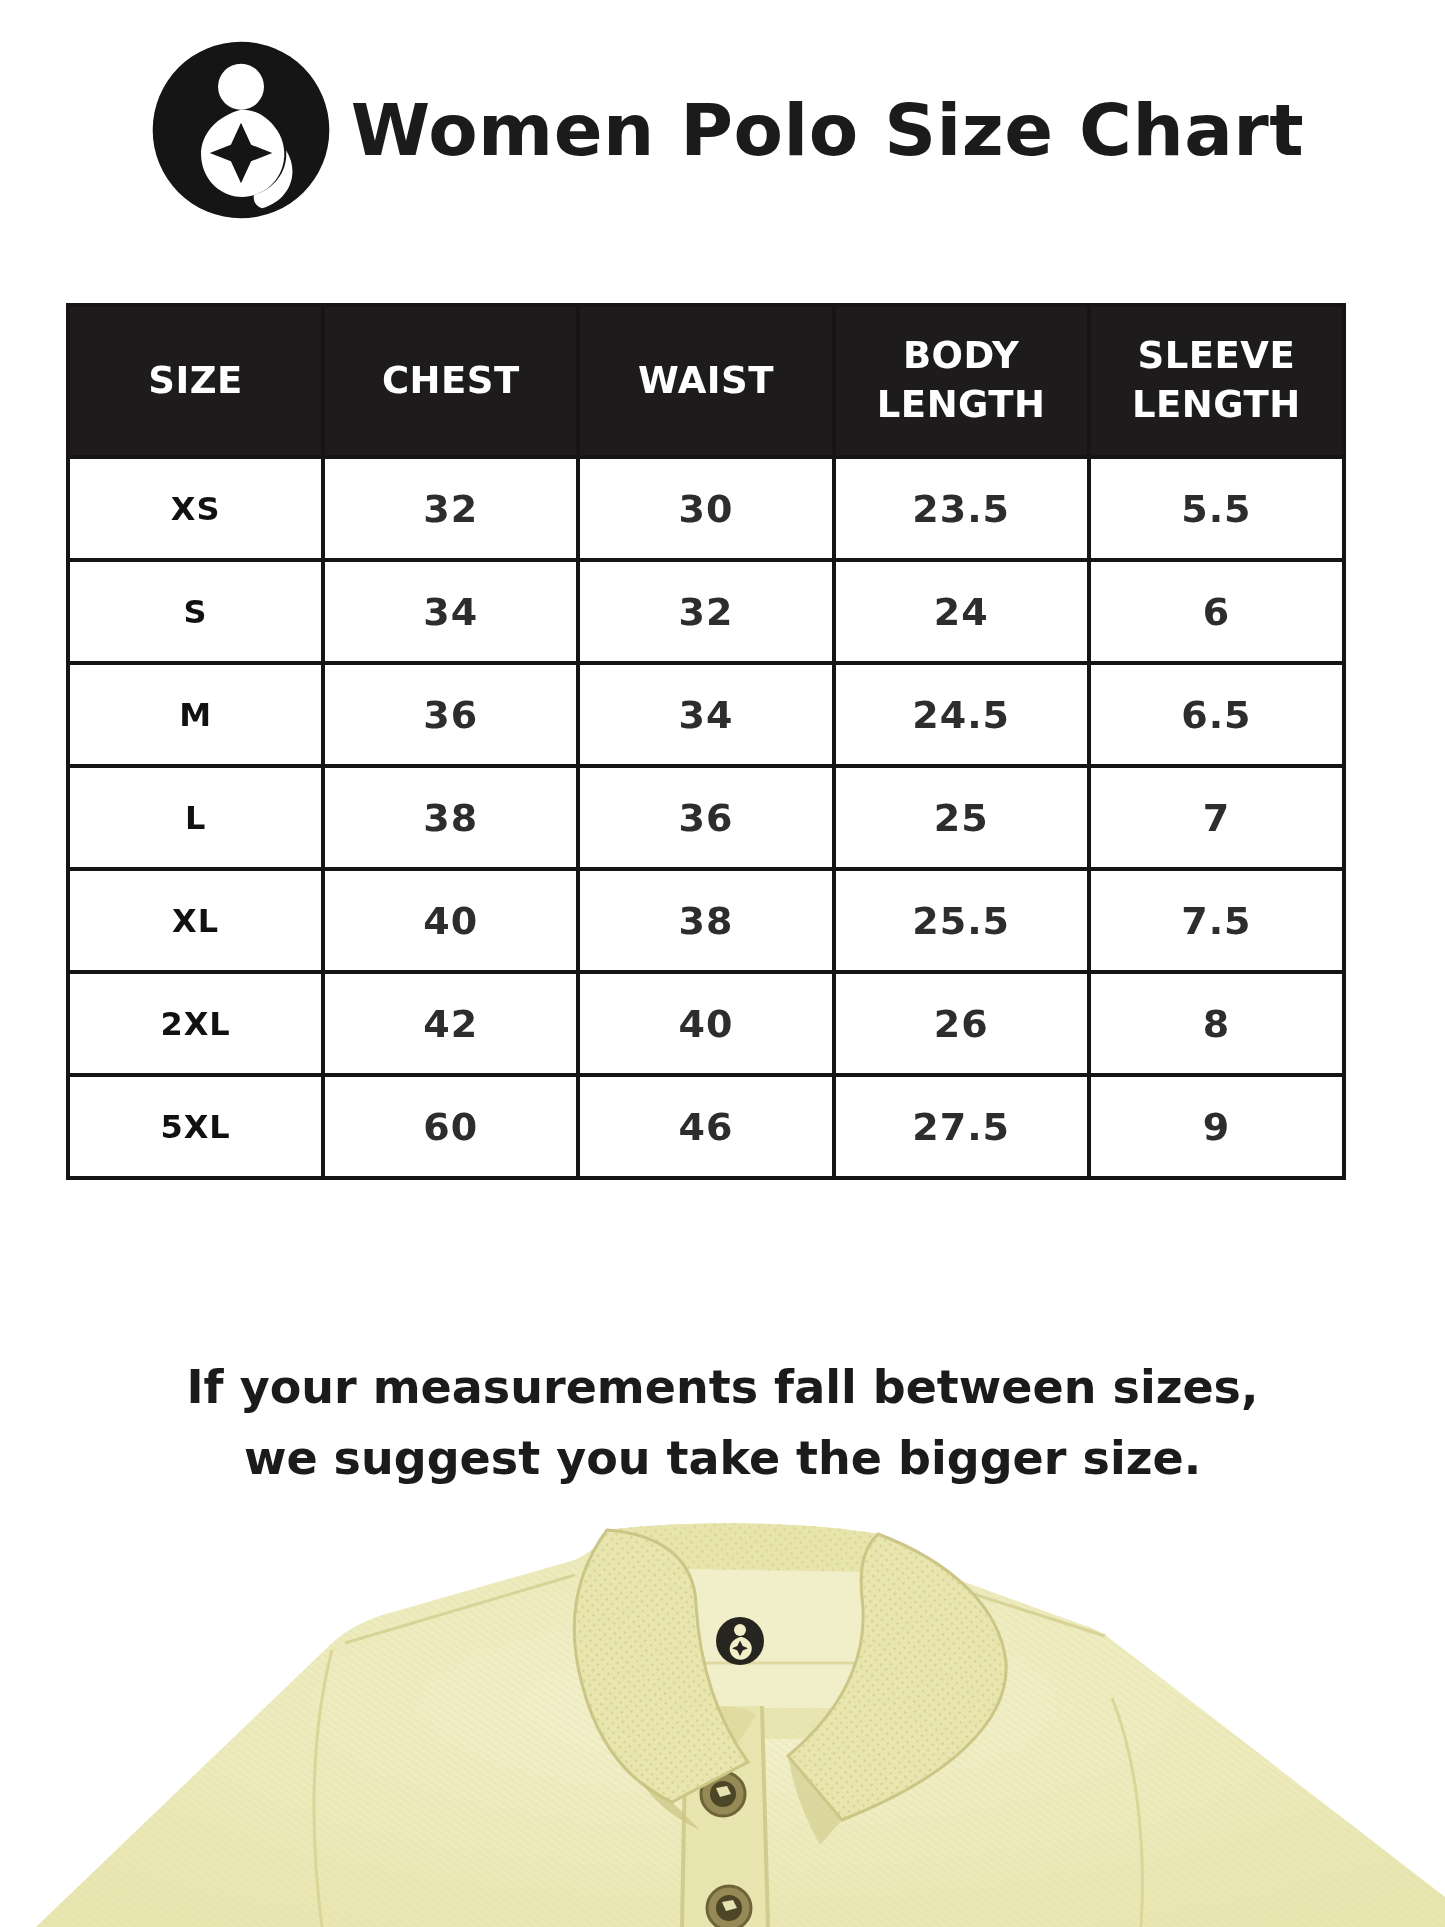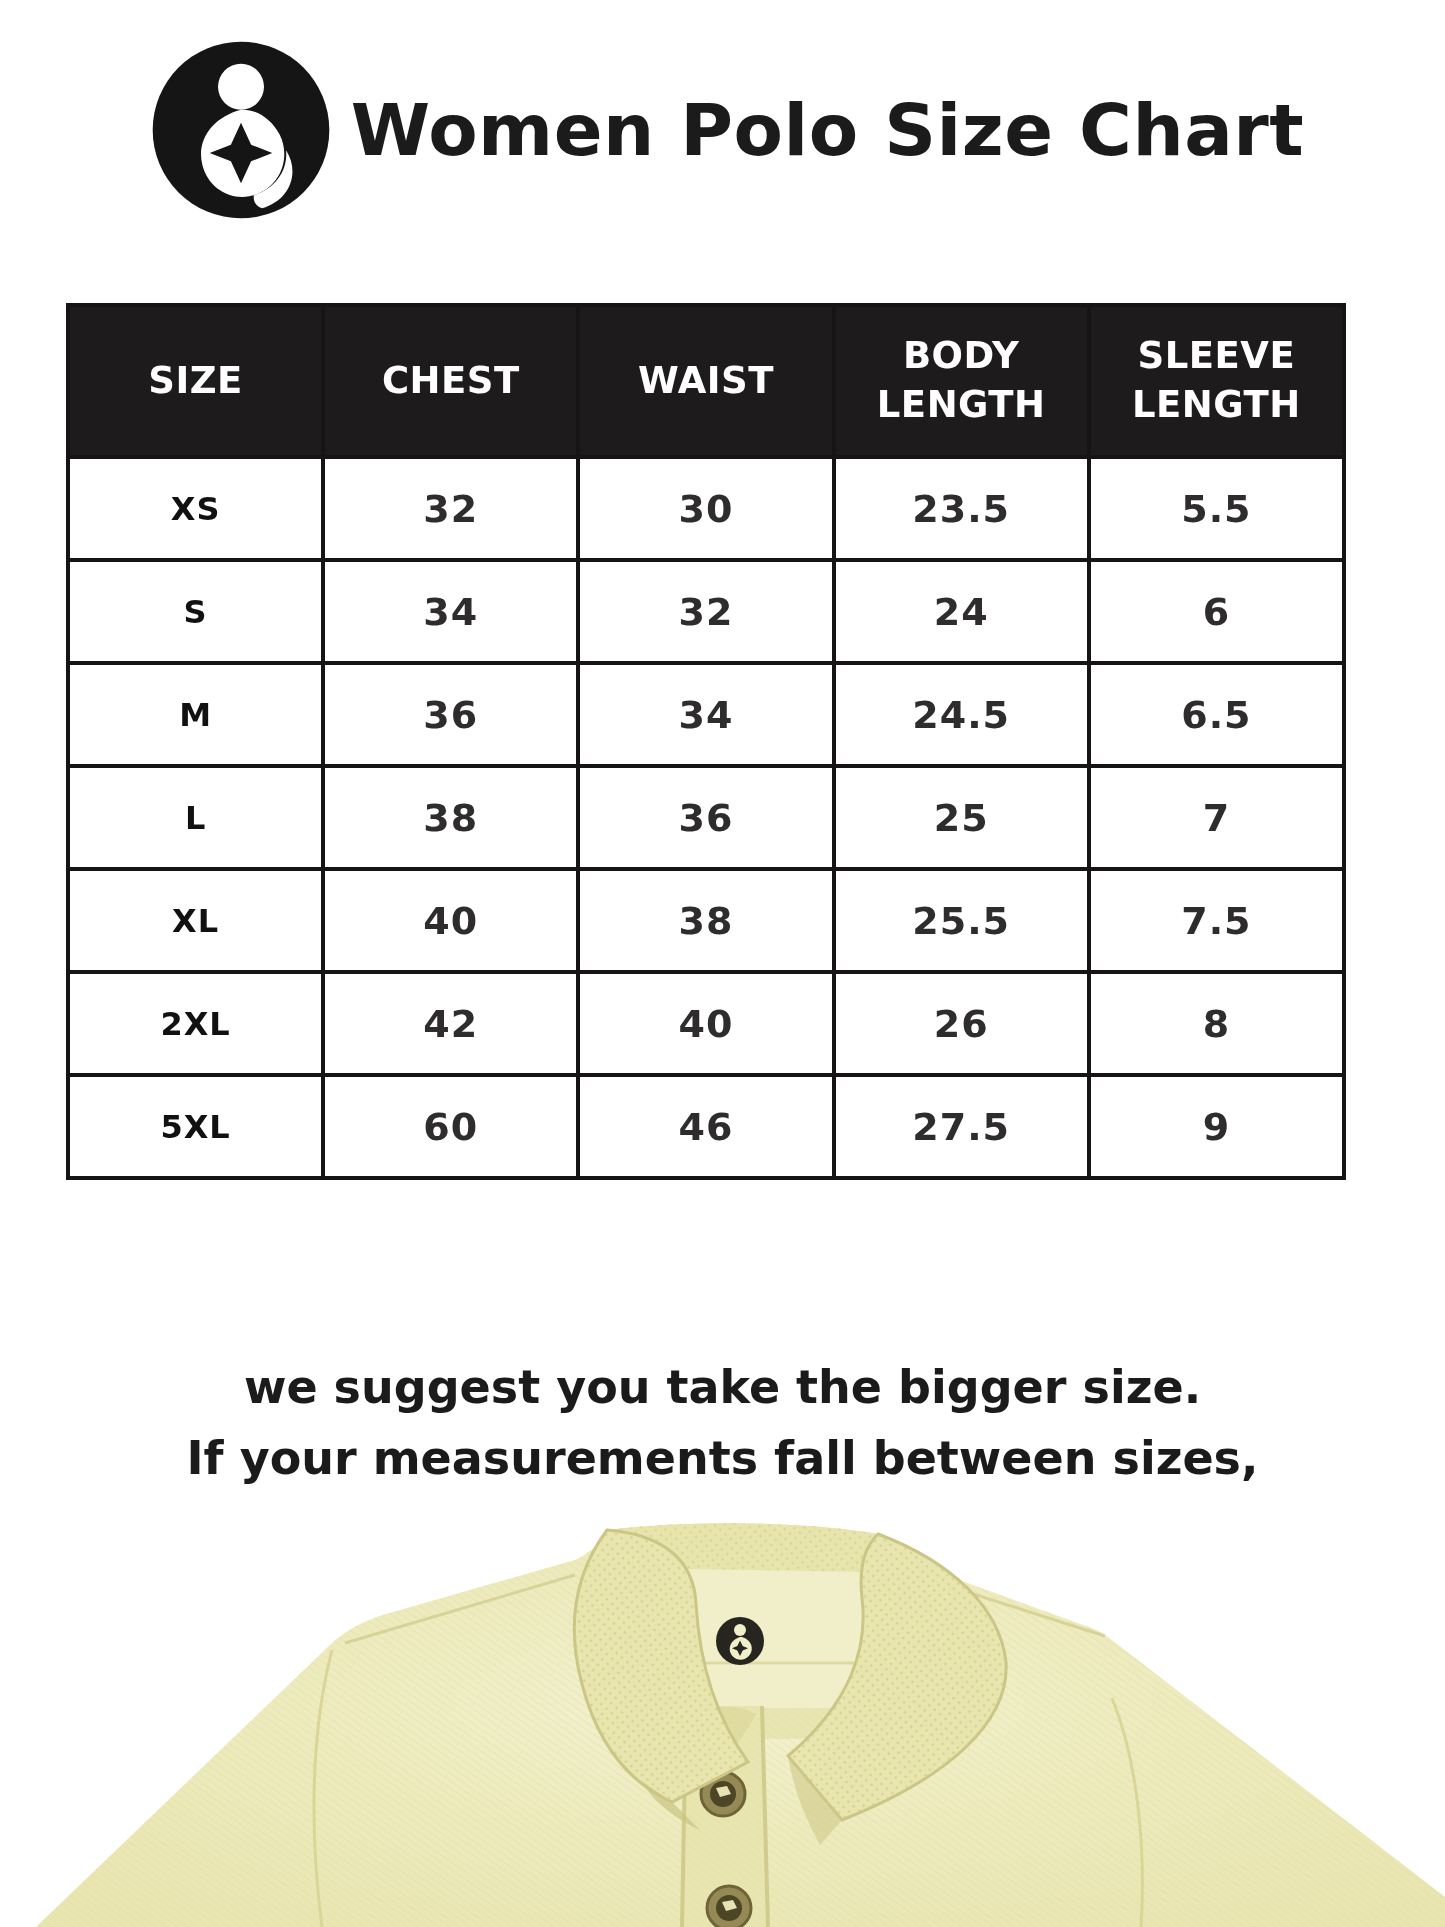--- a/index.html
+++ b/index.html
@@ -135,22 +135,22 @@
           <td class="val">60</td>
           <td class="val">46</td>
           <td class="val">27.5</td>
           <td class="val">9</td>
         </tr>
       </tbody>
   </table>
 </div>
 
 <div class="note">
+  <div>If your measurements fall between sizes,</div>
   <div>we suggest you take the bigger size.</div>
-  <div>If your measurements fall between sizes,</div>
 </div>
 
 <div class="shirt">
   <svg viewBox="0 1500 1445 427" preserveAspectRatio="none" aria-hidden="true">
     <defs>
       <pattern id="pique" width="7" height="7" patternUnits="userSpaceOnUse" patternTransform="rotate(40)">
         <circle cx="2" cy="2" r="1.35" fill="#d3ce8e" opacity="0.85"></circle>
       </pattern>
       <pattern id="twill" width="6" height="6" patternUnits="userSpaceOnUse" patternTransform="rotate(125)">
         <line x1="0" y1="0" x2="0" y2="6" stroke="#dfdba0" stroke-width="2" opacity="0.45"></line>

